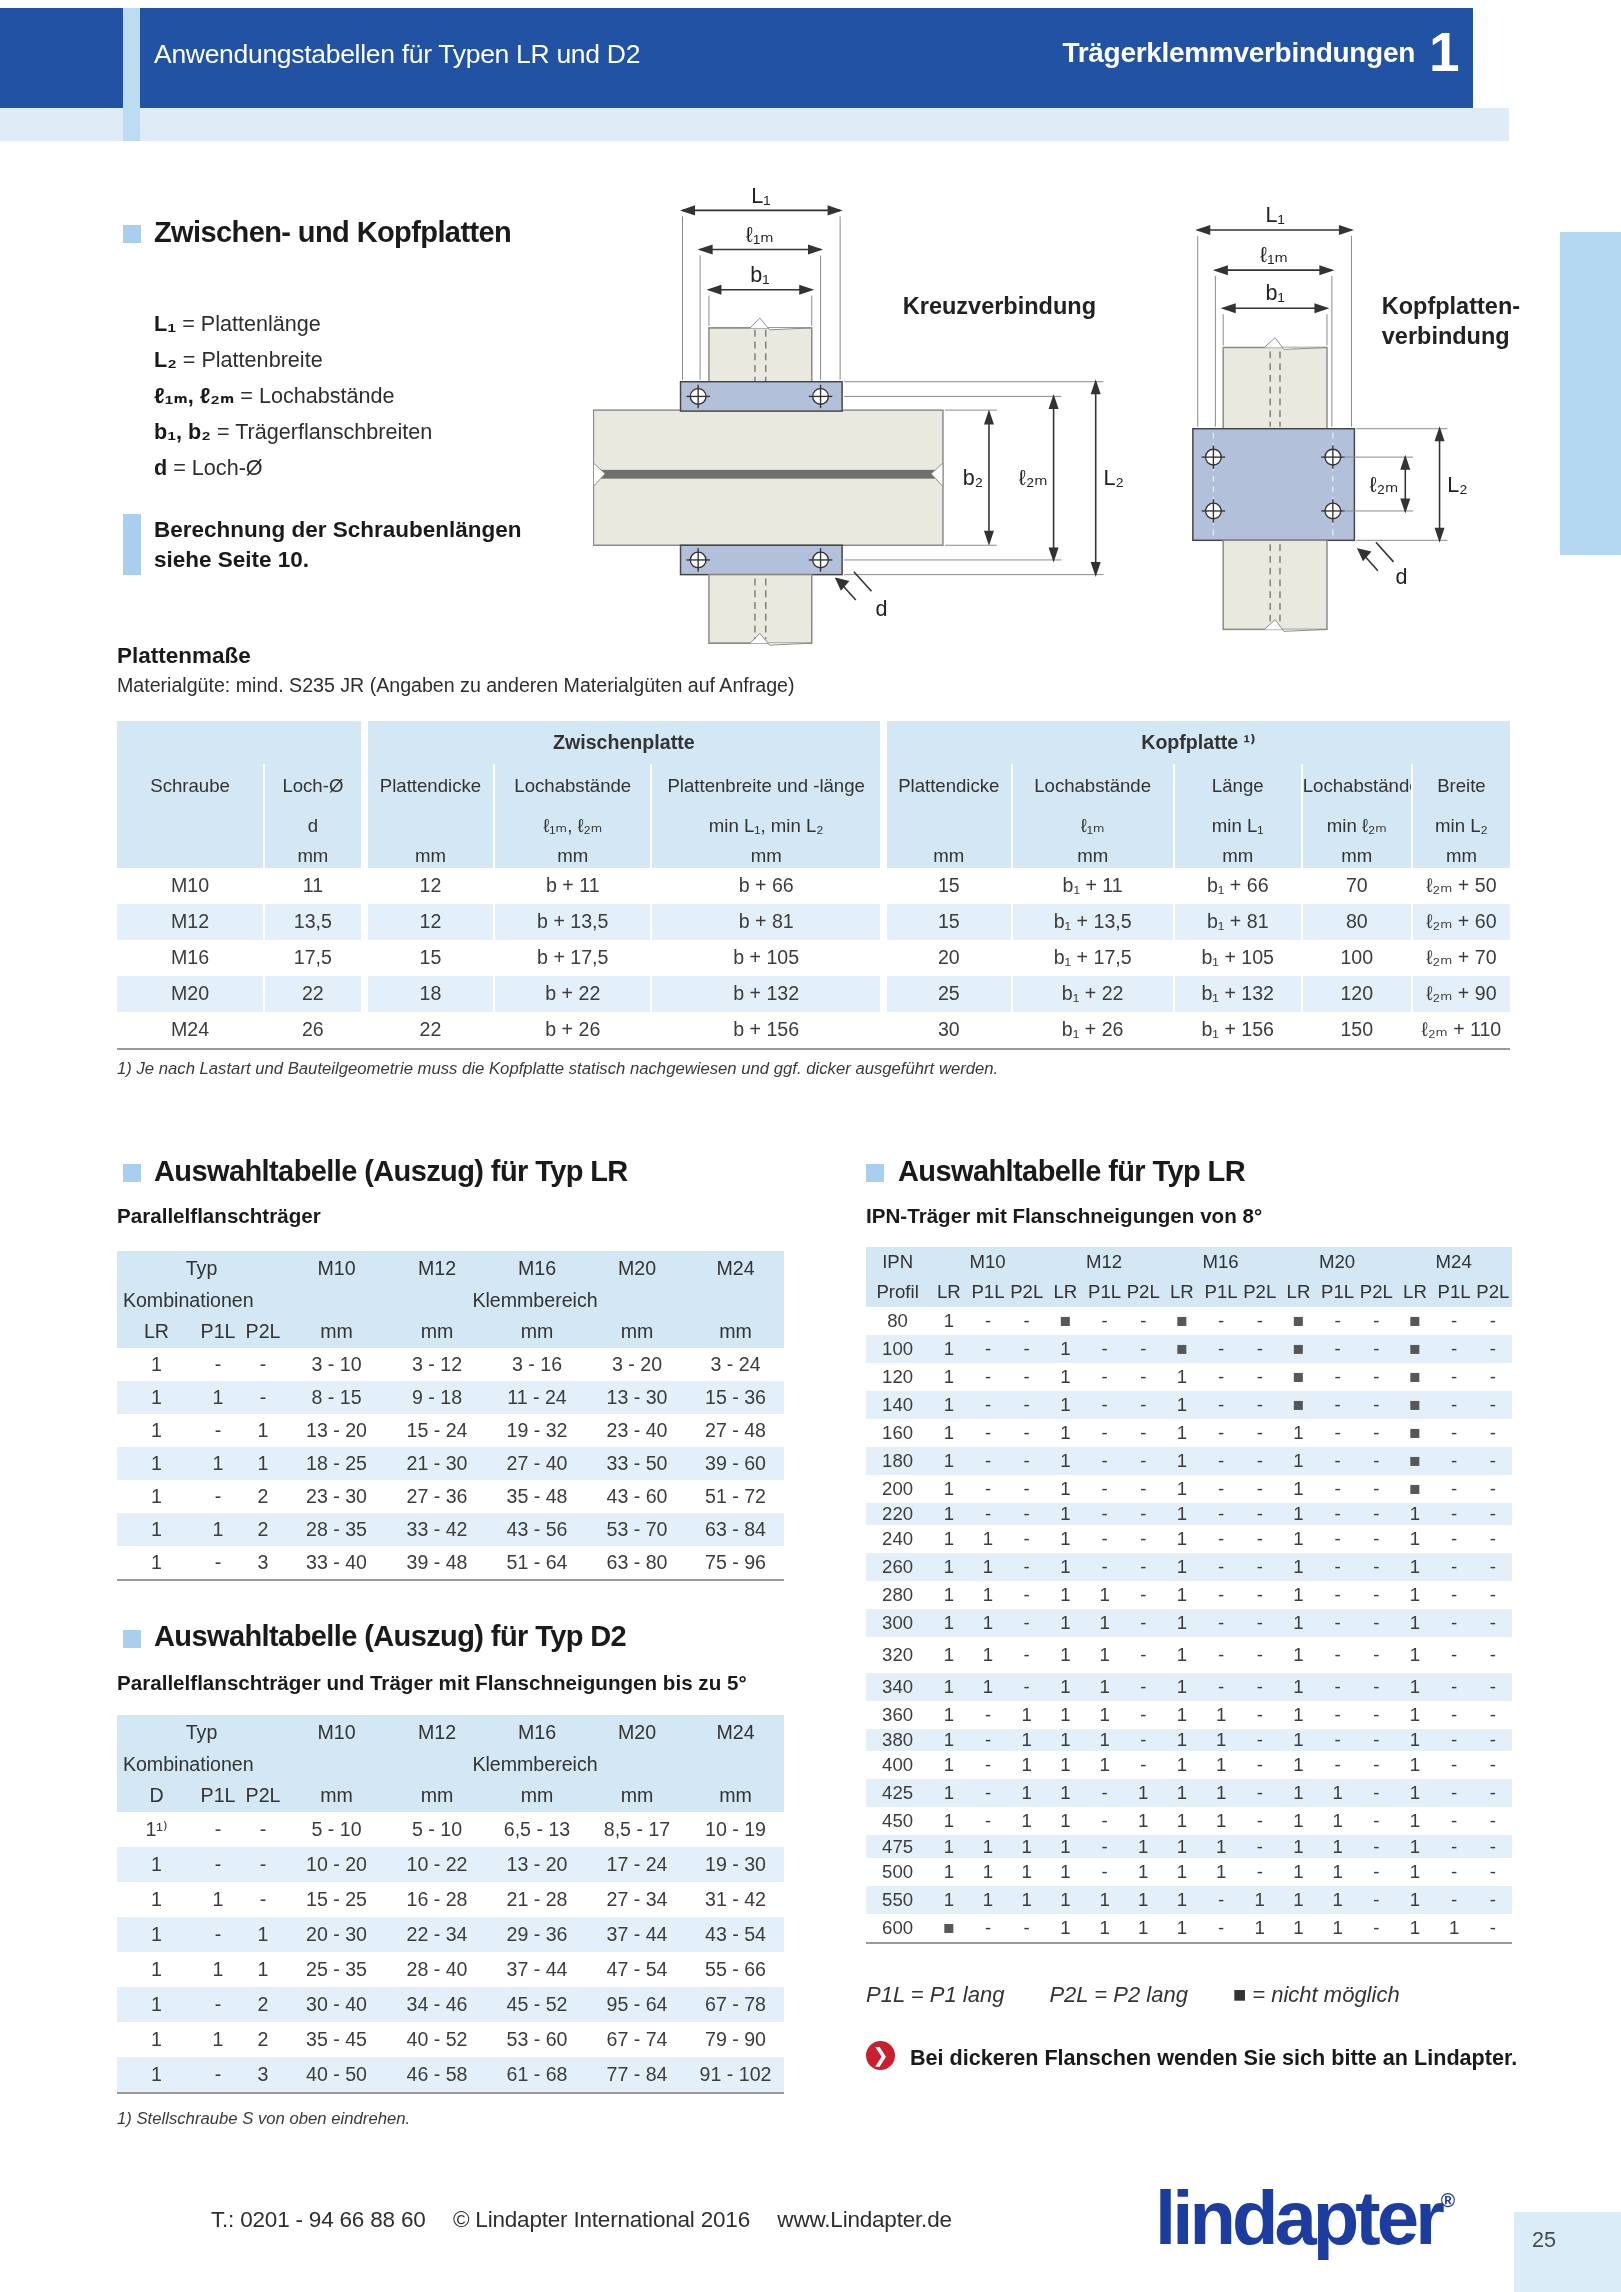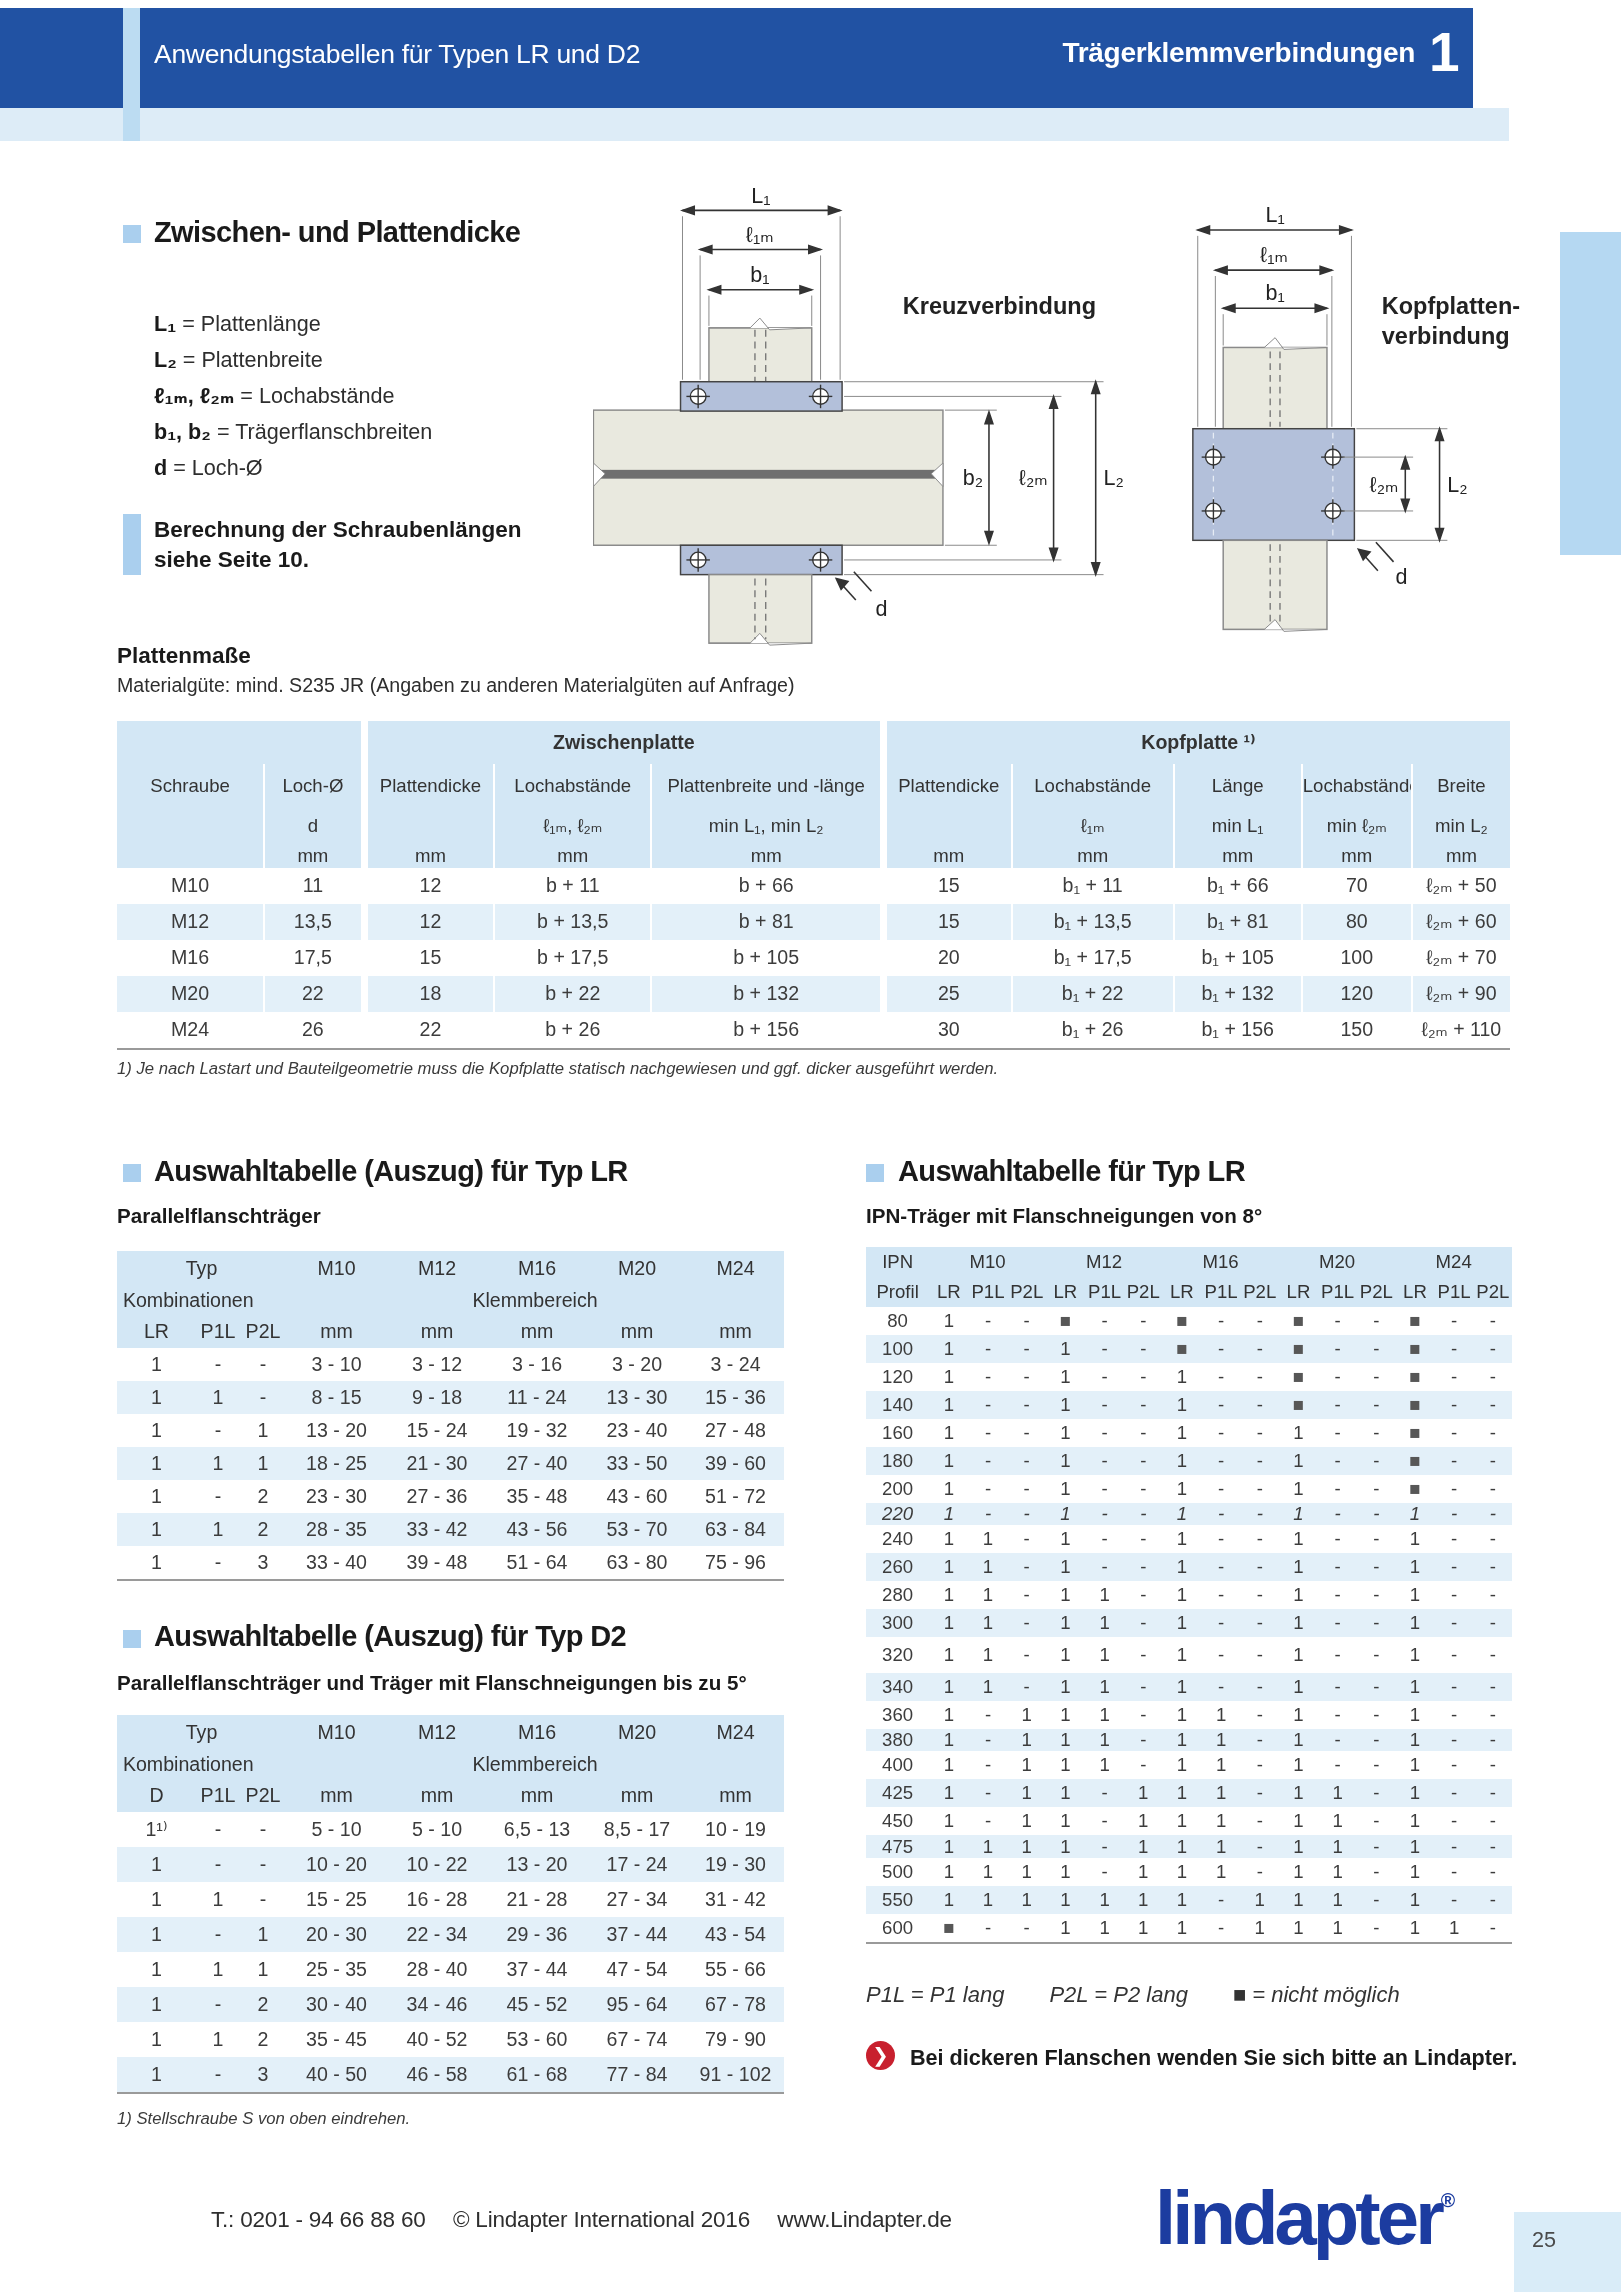--- a/index.html
+++ b/index.html
@@ -84,21 +84,21 @@
 <div class="abs banner"></div>
 <div class="abs banner-strip"></div>
 <div class="abs banner-vstripe"></div>
 <div class="abs banner-left">Anwendungstabellen für Typen LR und D2</div>
 <div class="abs banner-right">Trägerklemmverbindungen</div>
 <div class="abs banner-chapter">1</div>
 
 <div class="abs side-tab"></div>
 
 <div class="abs bullet" style="left:123px;top:225px;"></div>
-<div class="abs h-section" style="left:154px;top:216px;">Zwischen- und Plattendicke</div>
+<div class="abs h-section" style="left:154px;top:216px;">Zwischen- und Kopfplatten</div>
 
 <div class="abs legend">
   <div><span class="sym">L₁</span> <span>= Plattenlänge</span></div>
   <div><span class="sym">L₂</span> <span>= Plattenbreite</span></div>
   <div><span class="sym">ℓ₁ₘ, ℓ₂ₘ</span> <span>= Lochabstände</span></div>
   <div><span class="sym">b₁, b₂</span> <span>= Trägerflanschbreiten</span></div>
   <div><span class="sym">d</span> <span>= Loch-Ø</span></div>
 </div>
 
 <div class="abs bullet-bar" style="left:123px;top:514px;"></div>
@@ -805,21 +805,21 @@
           <td class="c7">1</td>
           <td class="c8">-</td>
           <td class="c9">-</td>
           <td class="c10">1</td>
           <td class="c11">-</td>
           <td class="c12">-</td>
           <td class="c13 sq">■</td>
           <td class="c14">-</td>
           <td class="c15">-</td>
         </tr>
-        <tr style="height: 16px; font-style: italic;">
+        <tr style="height: 16px;">
           <td class="c0">220</td>
           <td class="c1">1</td>
           <td class="c2">-</td>
           <td class="c3">-</td>
           <td class="c4">1</td>
           <td class="c5">-</td>
           <td class="c6">-</td>
           <td class="c7">1</td>
           <td class="c8">-</td>
           <td class="c9">-</td>

